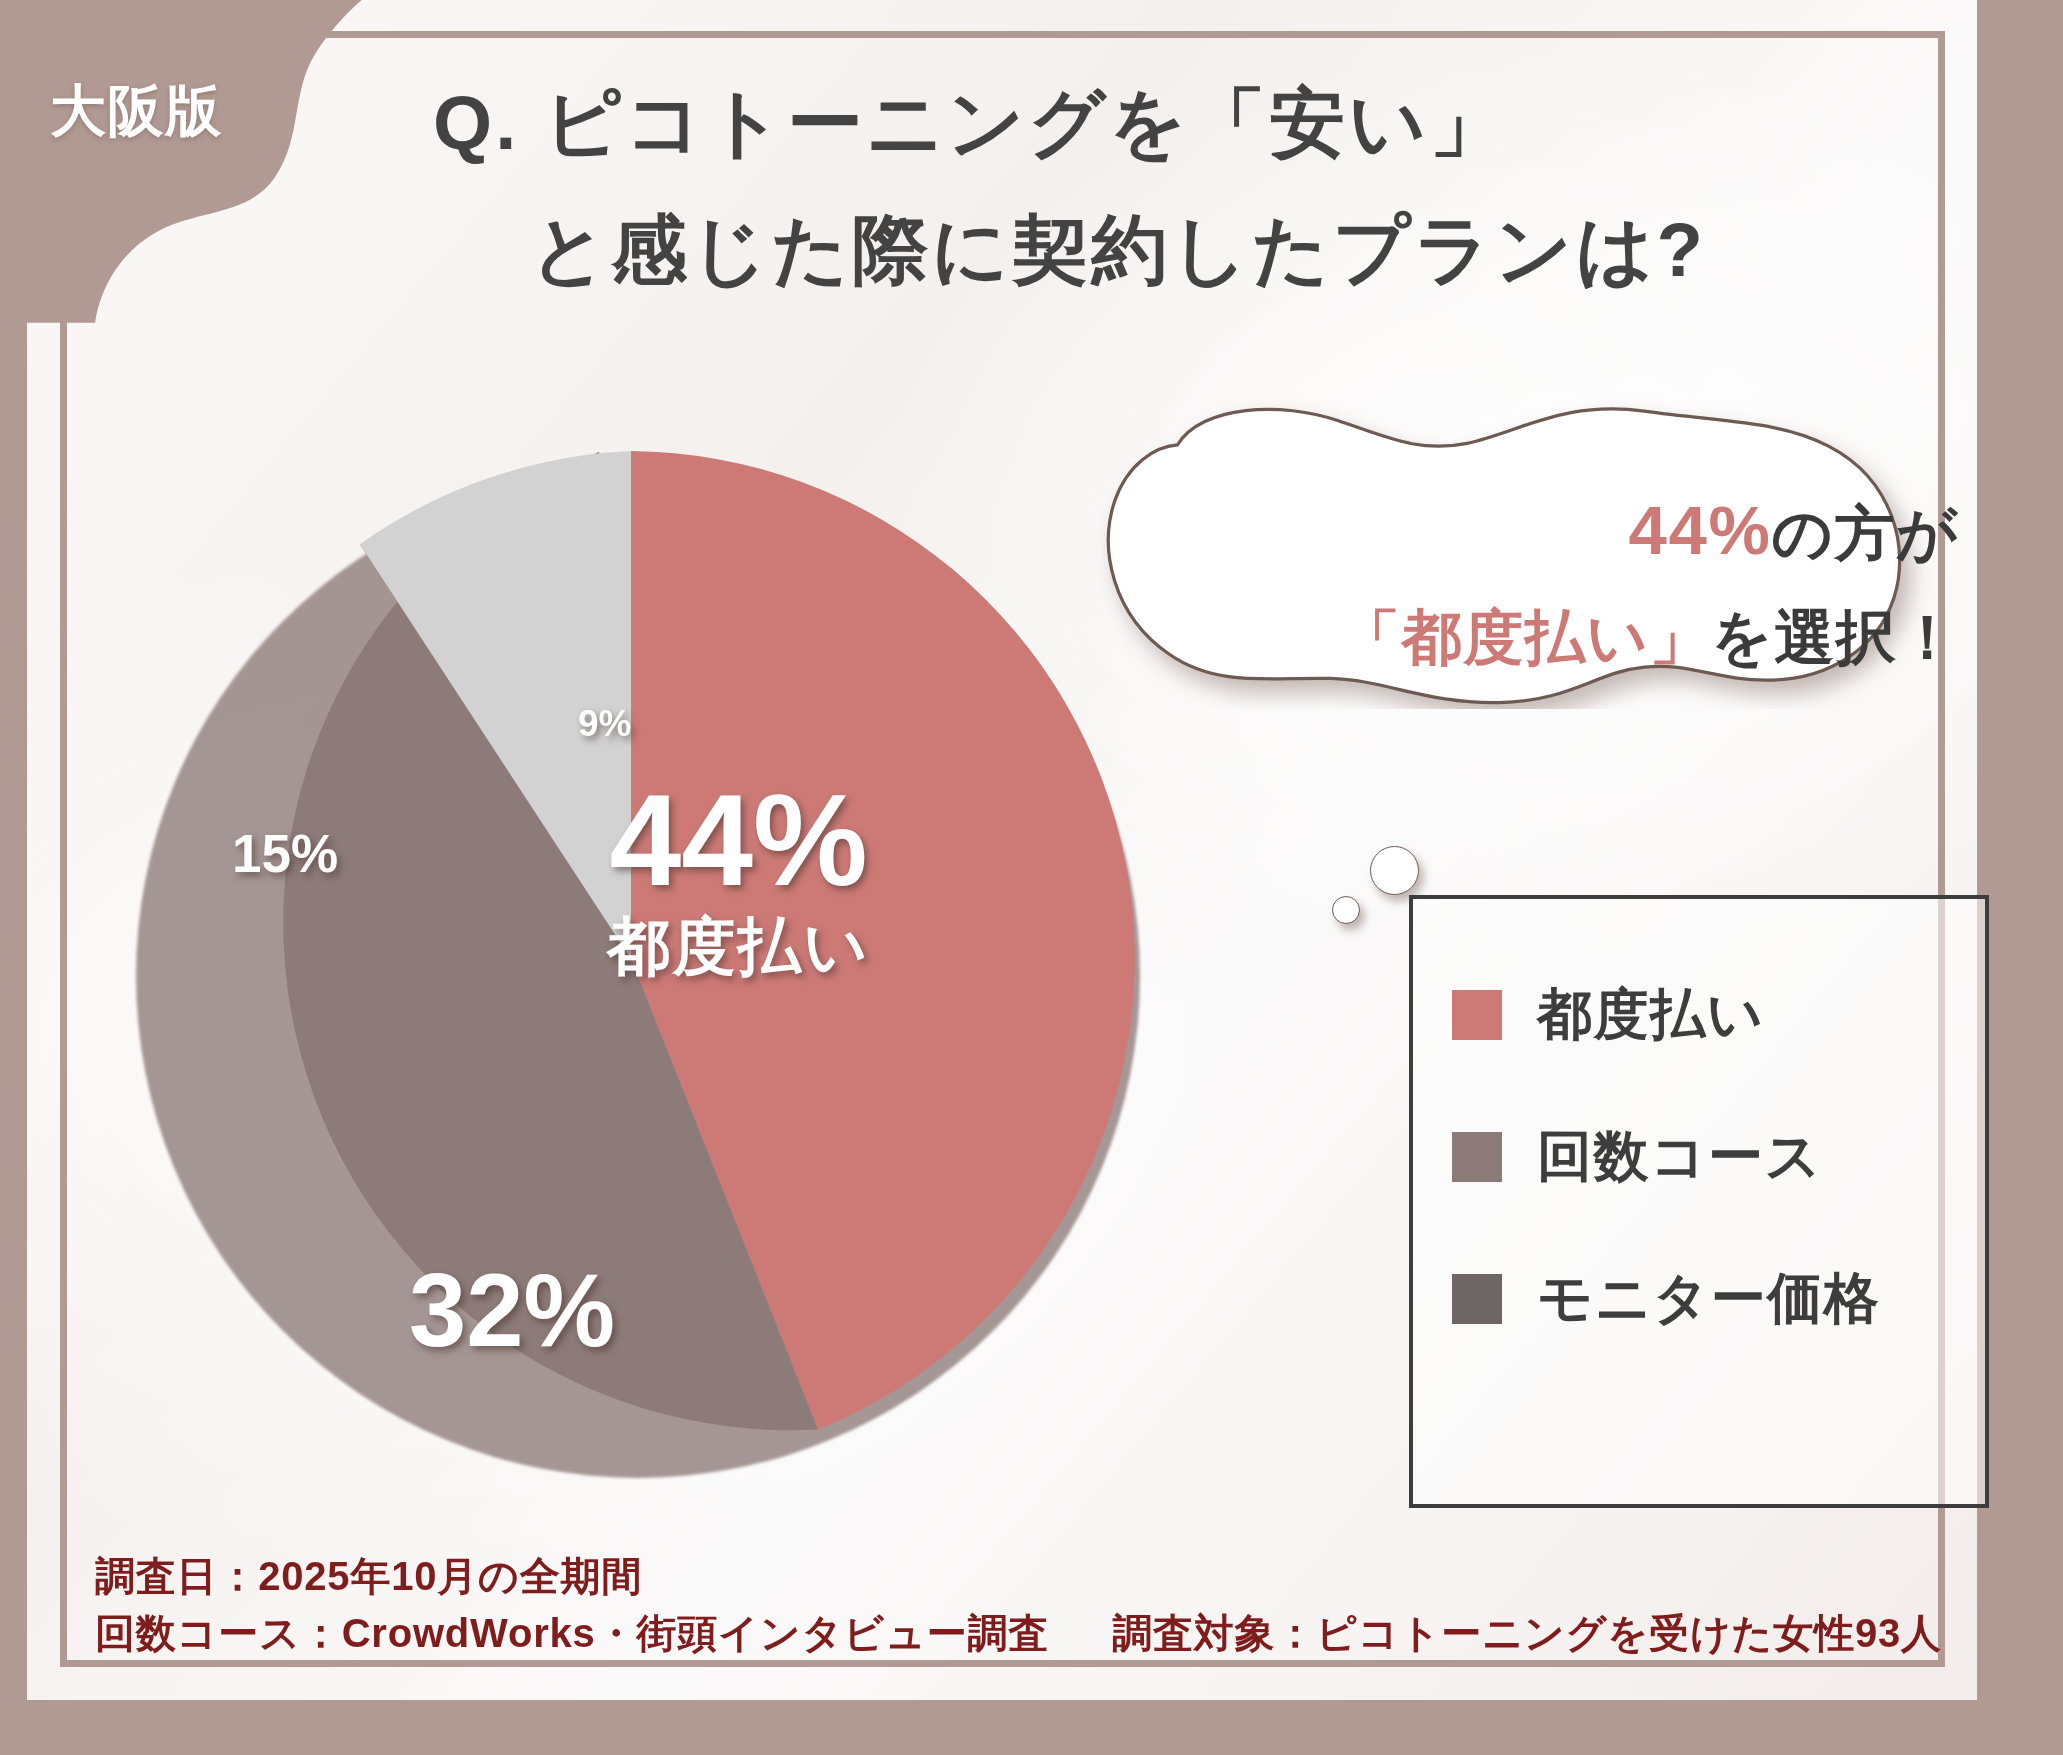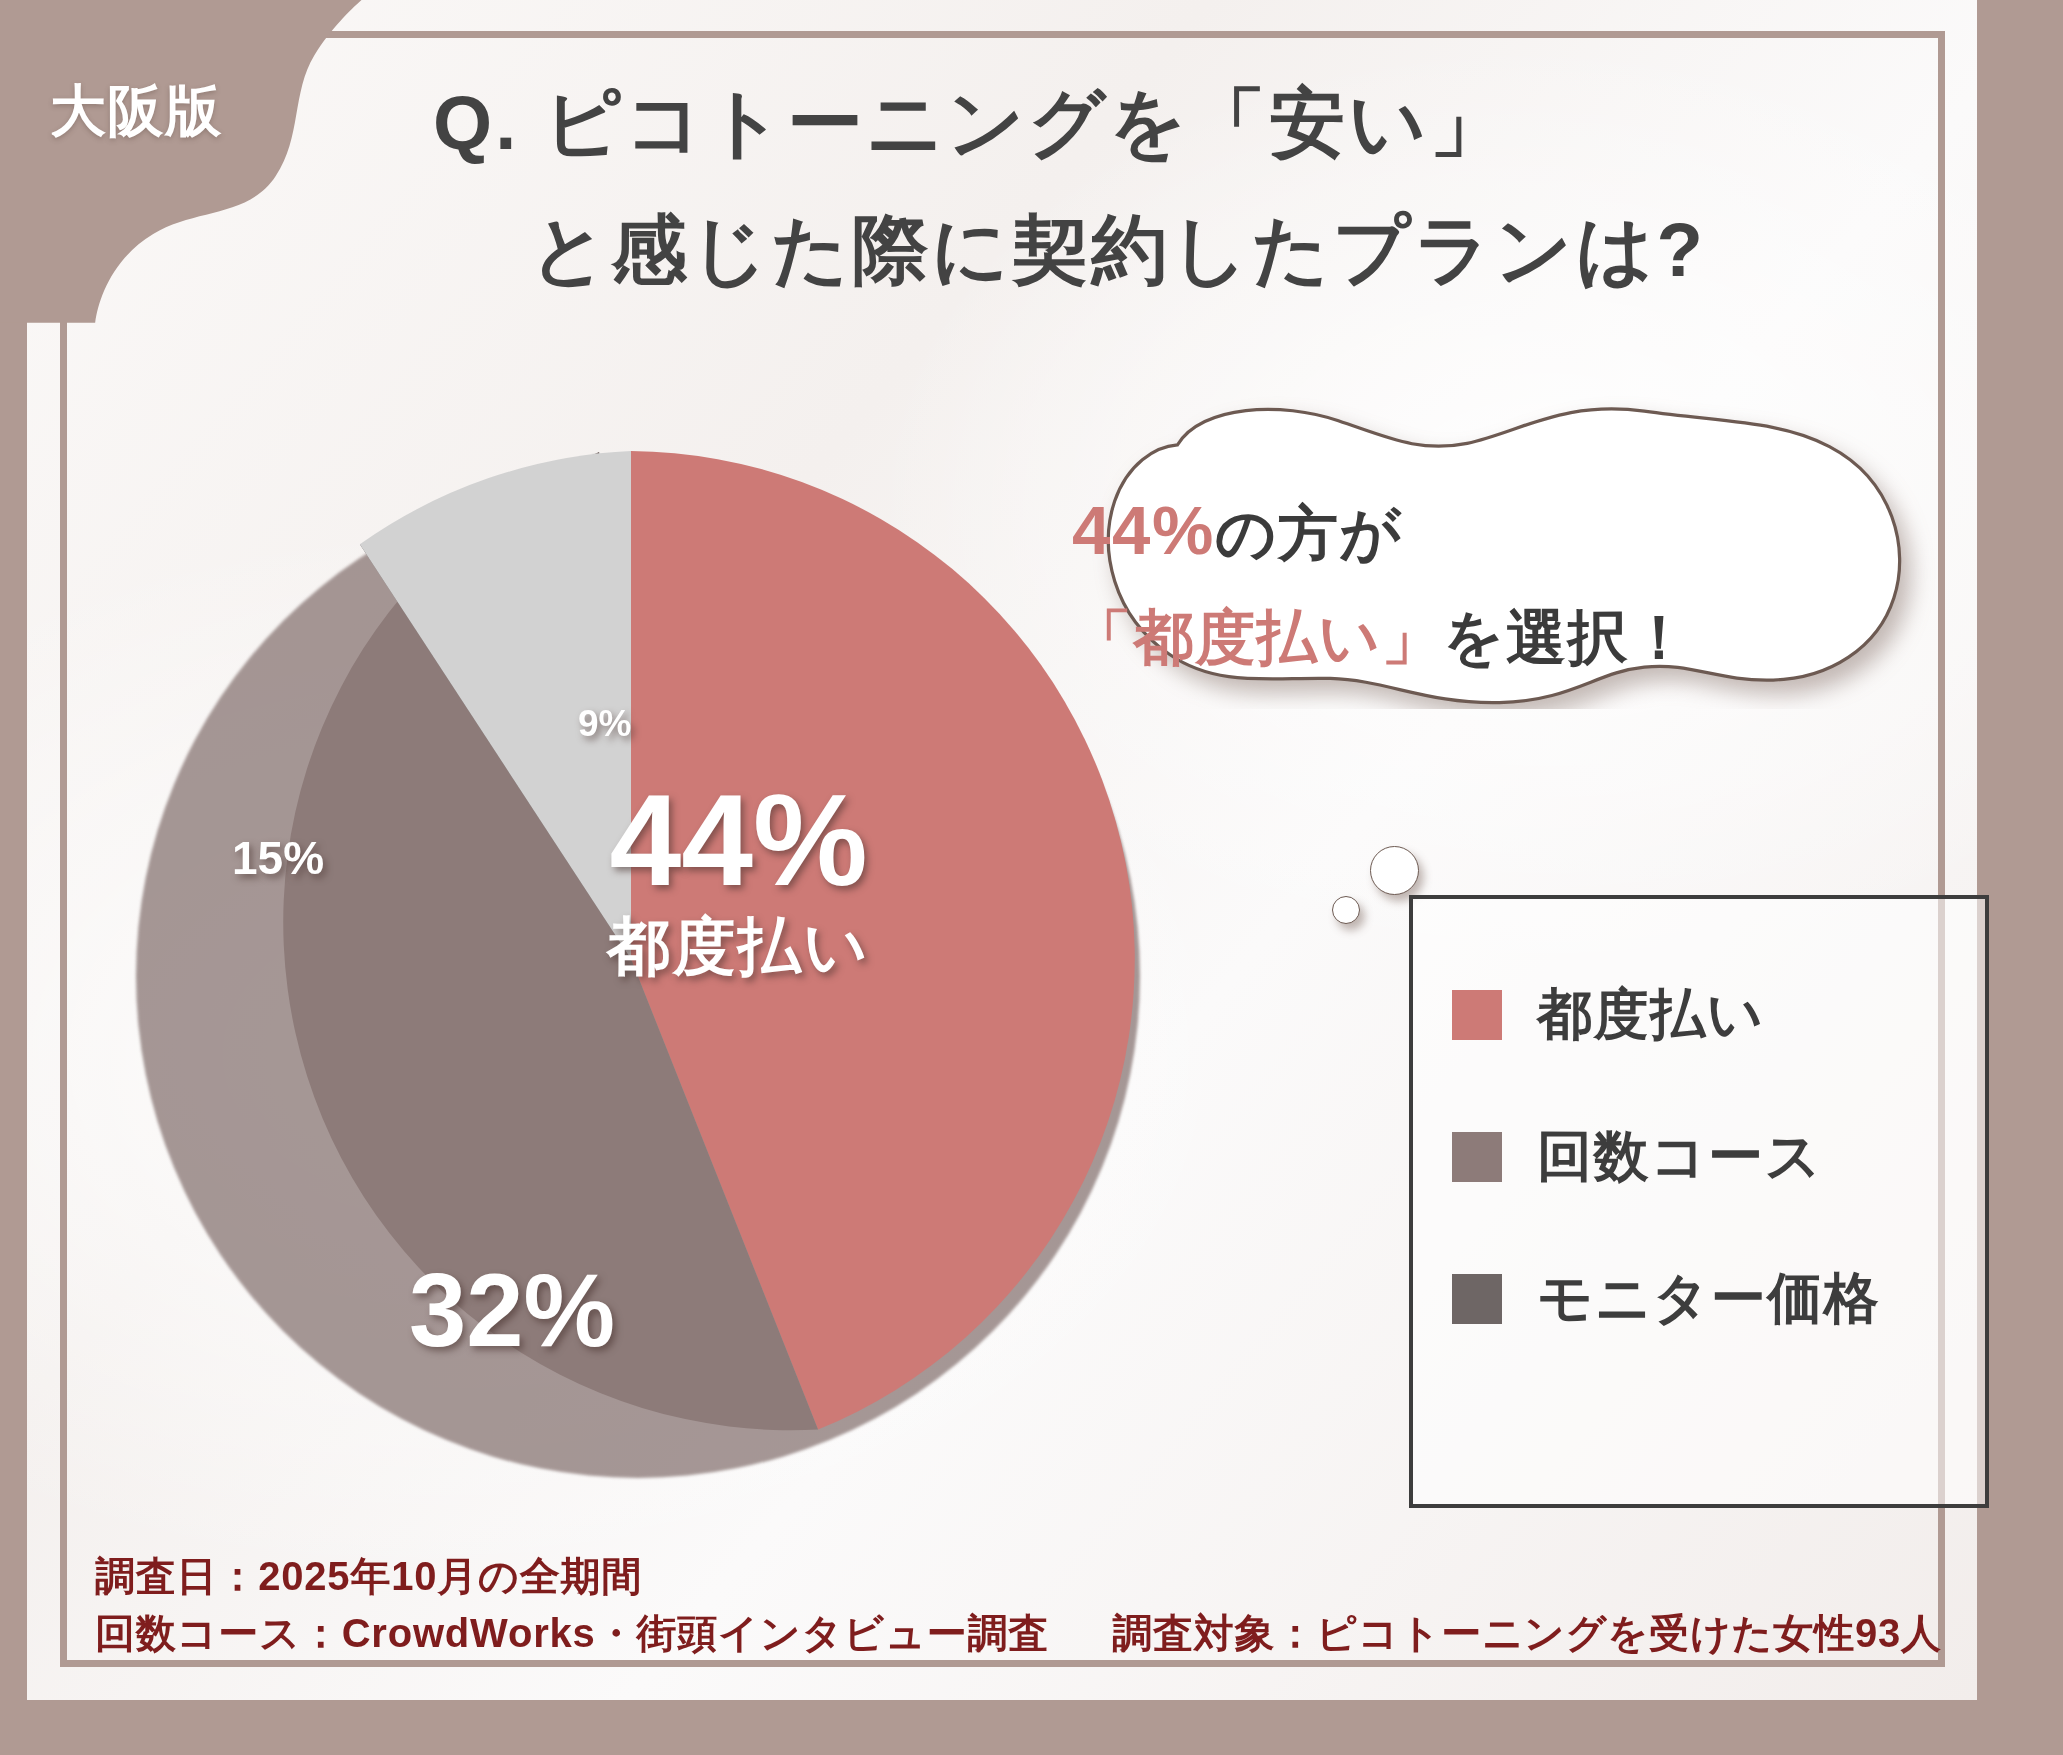--- a/index.html
+++ b/index.html
@@ -122,37 +122,37 @@
     left: 484px; top: 322px;
     font-size: 129px;
   }
   #lab-44 .sub {
     display: block;
     font-size: 63px;
     margin-top: 4.8px;
     letter-spacing: 2.4px;
   }
   #lab-32 { left: 286px; top: 806px; font-size: 103px; }
-  #lab-15 { left: 109px; top: 383px; font-size: 46px; }
+  #lab-15 { left: 109px; top: 375px; font-size: 53px; }
   #lab-9  { left: 455px; top: 254px; font-size: 37px; }
 
   
   #bubble-wrap {
     position: absolute;
     left: 1072px;
     top: 387px;
     width: 887px;
     height: 322px;
   }
   #bubble-svg { position: absolute; left: 0; top: 0; width: 887px; height: 322px; }
   #bubble-text {
     position: absolute;
     left: 0; top: 87px;
     width: 887px;
-    text-align: left;
+    text-align: right;
     font-size: 60px;
     font-weight: 700;
     color: #3b3b3b;
     line-height: 1.65;
     letter-spacing: 1.6px;
   }
   #bubble-text .accent { color: #cd7a76; }
   #bubble-text .big { font-size: 69px; }
 
   

